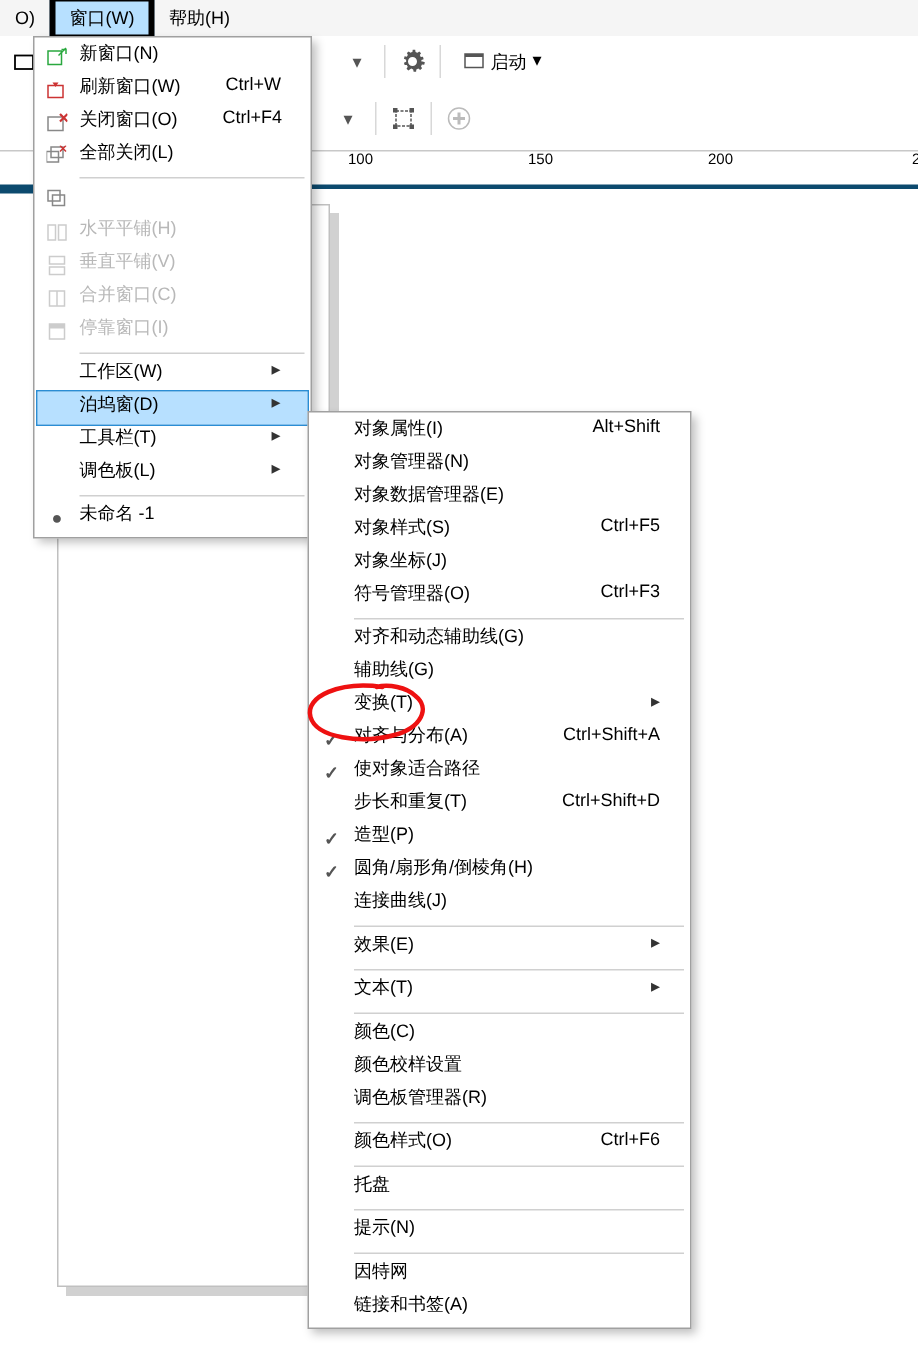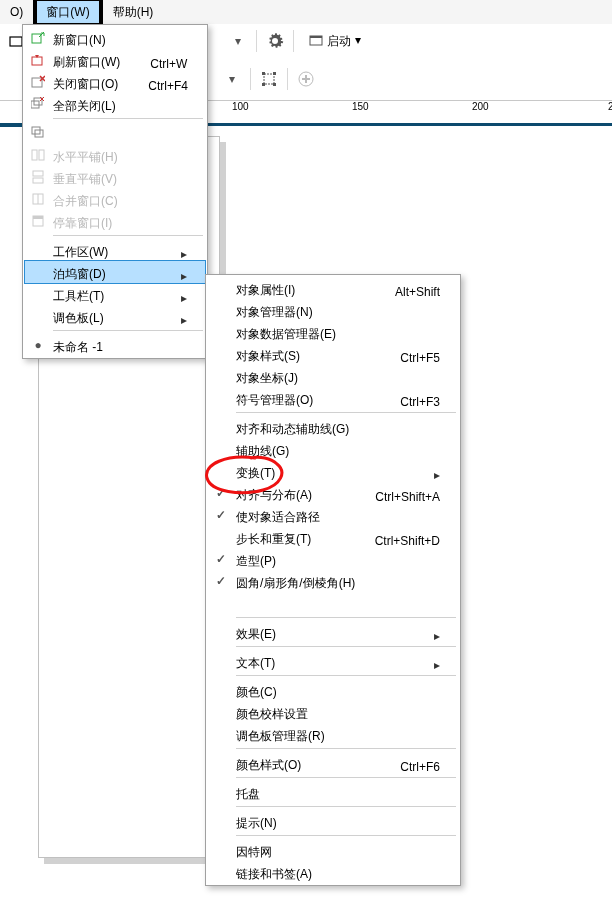--- a/index.html
+++ b/index.html
@@ -6,26 +6,26 @@
 .menubar{position:absolute;top:0;left:0;right:0;height:24px;background:#f5f5f5;border-bottom:1px solid #d0d0d0;display:flex;align-items:center}
 .menubar-item{padding:0 10px;height:24px;line-height:24px;cursor:default}
 .menubar-item.open{background:#b7e0ff;border:4px solid #000000;padding:0 9px;height:22px;line-height:22px}
 .toolbar{position:absolute;left:0;right:0;height:34px;border-bottom:1px solid #d0d0d0;background:#fff;display:flex;align-items:center;gap:6px;padding:0 6px}
 .toolbar.t1{top:24px}
 .toolbar.t2{top:58px;height:42px}
 .t-icon{width:20px;height:20px;display:flex;align-items:center;justify-content:center;color:#555}
 .t-sep{width:1px;height:22px;background:#d8d8d8;margin:0 2px}
 .t-btn{display:flex;align-items:flex-start;gap:4px;padding:2px 6px;border:1px solid transparent}
 svg{display:block}
-.ruler-h{position:absolute;top:100px;left:0;right:0;height:22px;border-top:1px solid #c8c8c8;border-bottom:4px solid #0c4a6e;background:#fff;font-size:10px;color:#000}
+.ruler-h{position:absolute;top:100px;left:0;right:0;height:22px;border-top:1px solid #c8c8c8;border-bottom:6px solid #0c4a6e;background:#fff;font-size:10px;color:#000}
 .ruler-lbl{position:absolute;top:0}
 .canvas{position:absolute;left:38px;top:126px;right:0;bottom:0;background:#fff}
 .page{position:absolute;left:0;top:10px;width:180px;height:720px;background:#fff;border:1px solid #c0c0c0;box-shadow:6px 6px 0 rgba(0,0,0,.18)}
 .menu{position:absolute;background:#fff;border:1px solid #a0a0a0;box-shadow:3px 3px 6px rgba(0,0,0,.25);padding:2px 2px}
-.menu .row{display:flex;align-items:flex-end;height:22px;padding:0 18px 0 2px;white-space:nowrap;cursor:default}
+.menu .row{display:flex;align-items:flex-start;height:22px;padding:0 18px 0 2px;white-space:nowrap;cursor:default}
 .menu .row .ico{width:22px;height:22px;display:flex;align-items:center;justify-content:center;color:#555;flex:0 0 22px}
 .menu .row .lab{flex:1 1 auto;padding-left:4px}
 .menu .row .acc{color:#000;padding-left:30px}
 .menu .row .arr{width:10px;text-align:right;color:#333}
 .menu .row.hl{background:#b7e0ff;outline:1px solid #2a8dd4}
 .menu .row.dis .lab,.menu .row.dis .ico{color:#b8b8b8}
 .menu .sep{height:1px;background:#d0d0d0;margin:3px 2px 3px 28px}
 .menu-a{left:22px;top:24px;width:180px}
 .menu-b{left:205px;top:274px;width:250px}
 .chk{color:#000;font-weight:bold}
@@ -271,20 +271,21 @@
   <div class="row">
       <span class="ico chk">✓</span>
       <span class="lab">造型(P)</span>
     </div>
   <div class="row">
       <span class="ico chk">✓</span>
       <span class="lab">圆角/扇形角/倒棱角(H)</span>
     </div>
   <div class="row">
       <span class="ico"></span>
+      <span class="lab">连接曲线(J)</span>
     </div>
   <div class="sep"></div>
   <div class="row">
       <span class="ico"></span>
       <span class="lab">效果(E)</span>
       <span class="arr">▸</span>
     </div>
   <div class="sep"></div>
   <div class="row">
       <span class="ico"></span>

